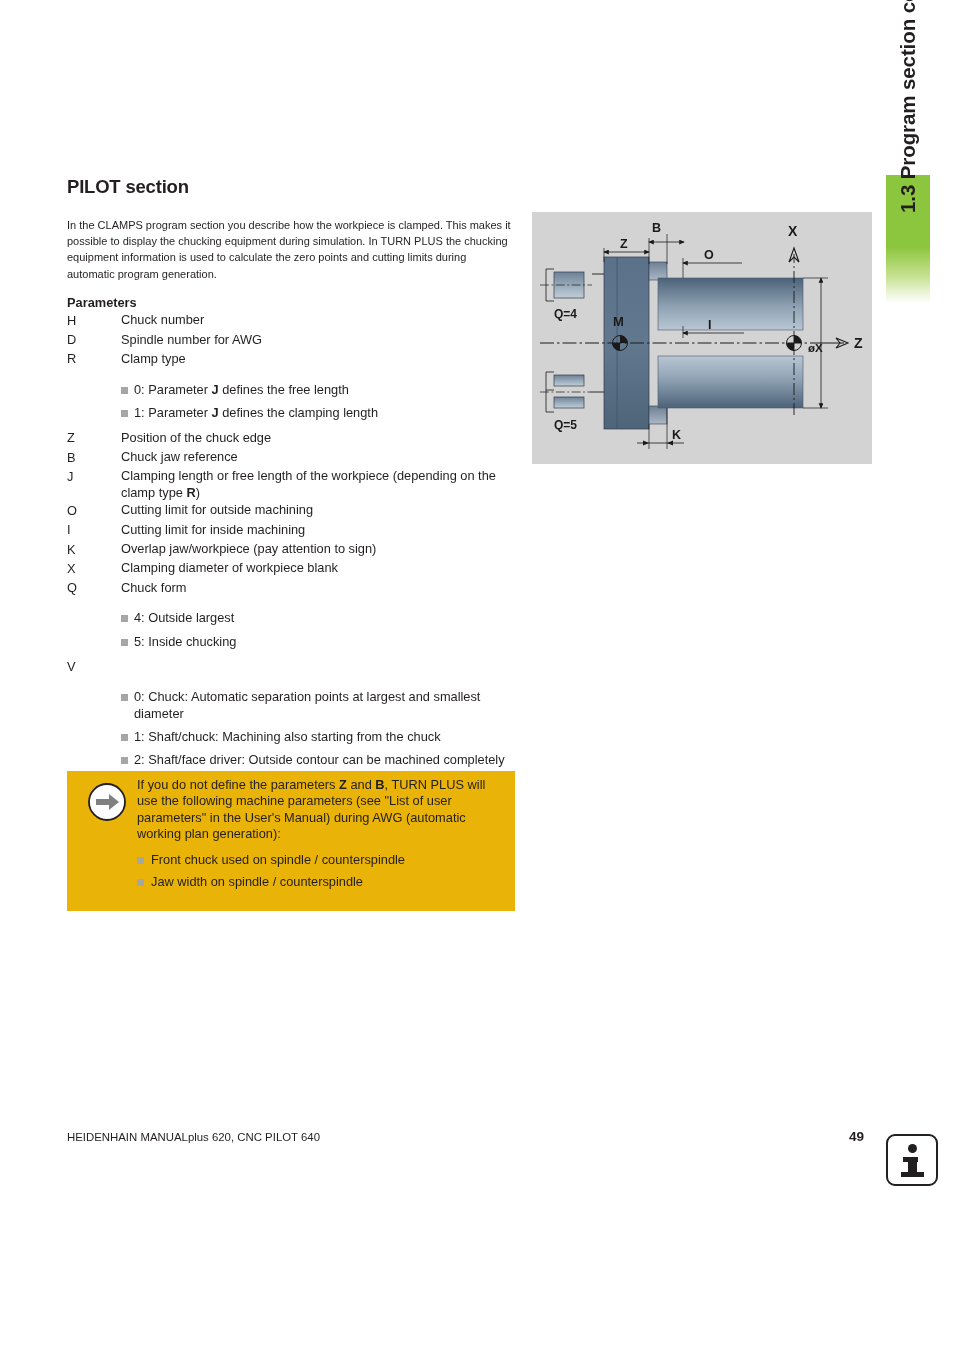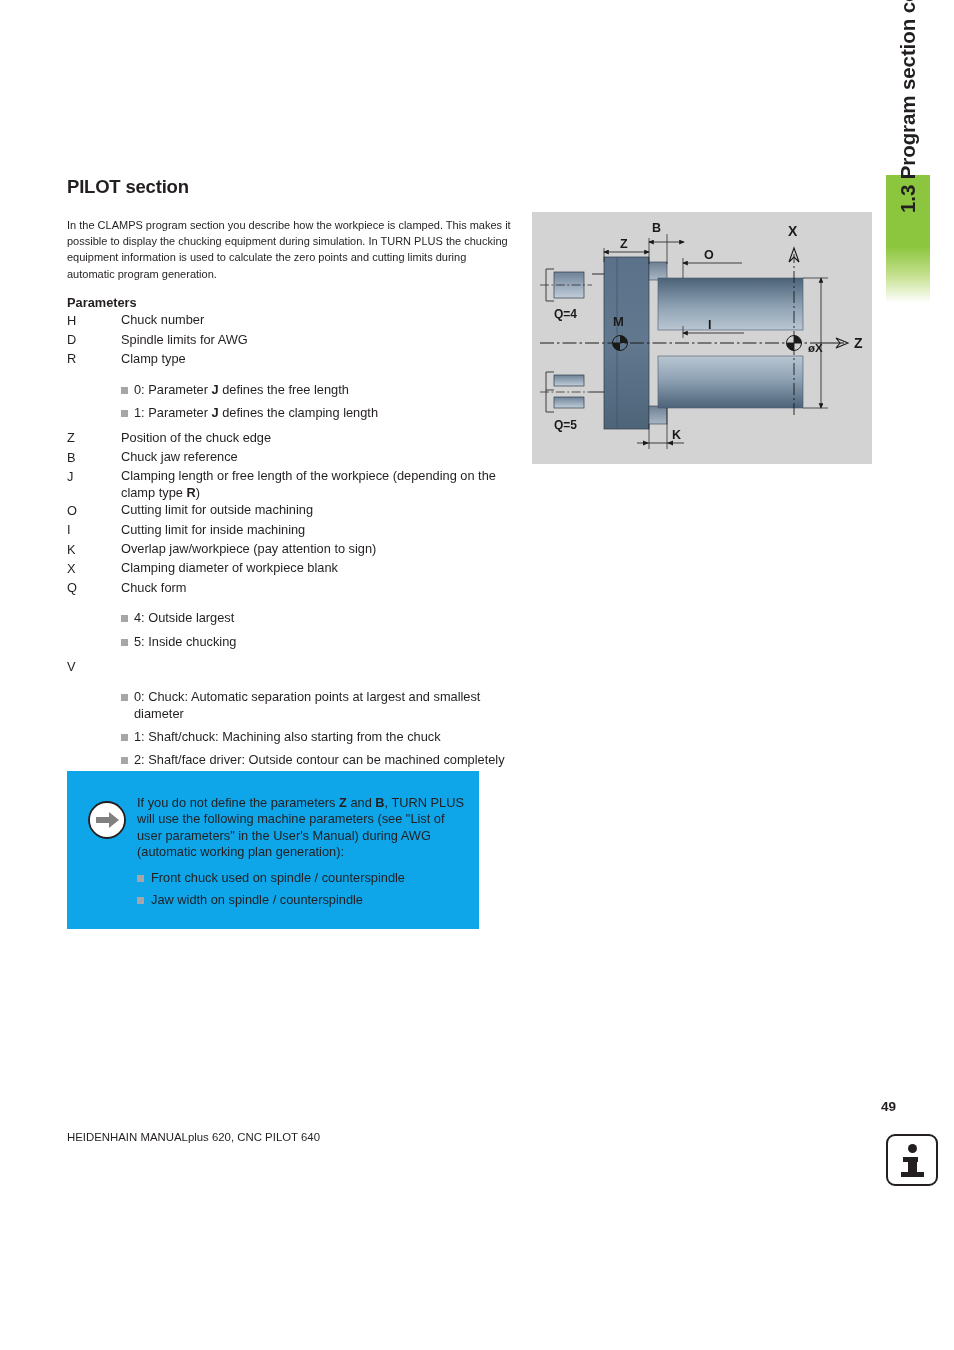--- a/index.html
+++ b/index.html
@@ -102,24 +102,24 @@
   }
   .sub-text { flex: 1; }
 
   .spacer-6 { height: 6px; }
 
   
   #note-box {
     position: absolute;
     left: 67px;
     top: 771px;
-    width: 412px;
-    background: #0ea5e9;
+    width: 448px;
+    background: #eab308;
     box-sizing: border-box;
-    padding: 24px 12px 14px 12px;
+    padding: 6px 12px 14px 12px;
     display: flex;
   }
   #note-icon-wrap {
     flex: 0 0 auto;
     width: 56px;
     display: flex;
     justify-content: center;
     padding-top: 5px;
   }
   #note-body {
@@ -160,24 +160,23 @@
   #footer-text {
     position: absolute;
     left: 67px;
     top: 1131px;
     font-size: 11.4px;
     color: #231f20;
   }
   #page-number {
     position: absolute;
     left: 849px;
-    top: 1099px;
+    top: 1129px;
     font-size: 13.5px;
     font-weight: bold;
-    margin-left: 32px;
   }
   #info-icon {
     position: absolute;
     left: 886px;
     top: 1134px;
     width: 52px;
     height: 52px;
     border: 2.2px solid #231f20;
     border-radius: 9px;
     box-sizing: border-box;
@@ -236,21 +235,21 @@
 
   <div id="params-heading">Parameters</div>
 
   <div class="param-row">
     <div class="param-key">H</div>
     <div class="param-desc">Chuck number</div>
   </div>
 
   <div class="param-row">
     <div class="param-key">D</div>
-    <div class="param-desc">Spindle limits for AWG</div>
+    <div class="param-desc">Spindle number for AWG</div>
   </div>
 
   <div class="param-row">
     <div class="param-key">R</div>
     <div class="param-desc">Clamp type</div>
   </div>
 
   <div class="spacer-6"></div>
   <div class="sub-item">
     <span class="sq"></span>

